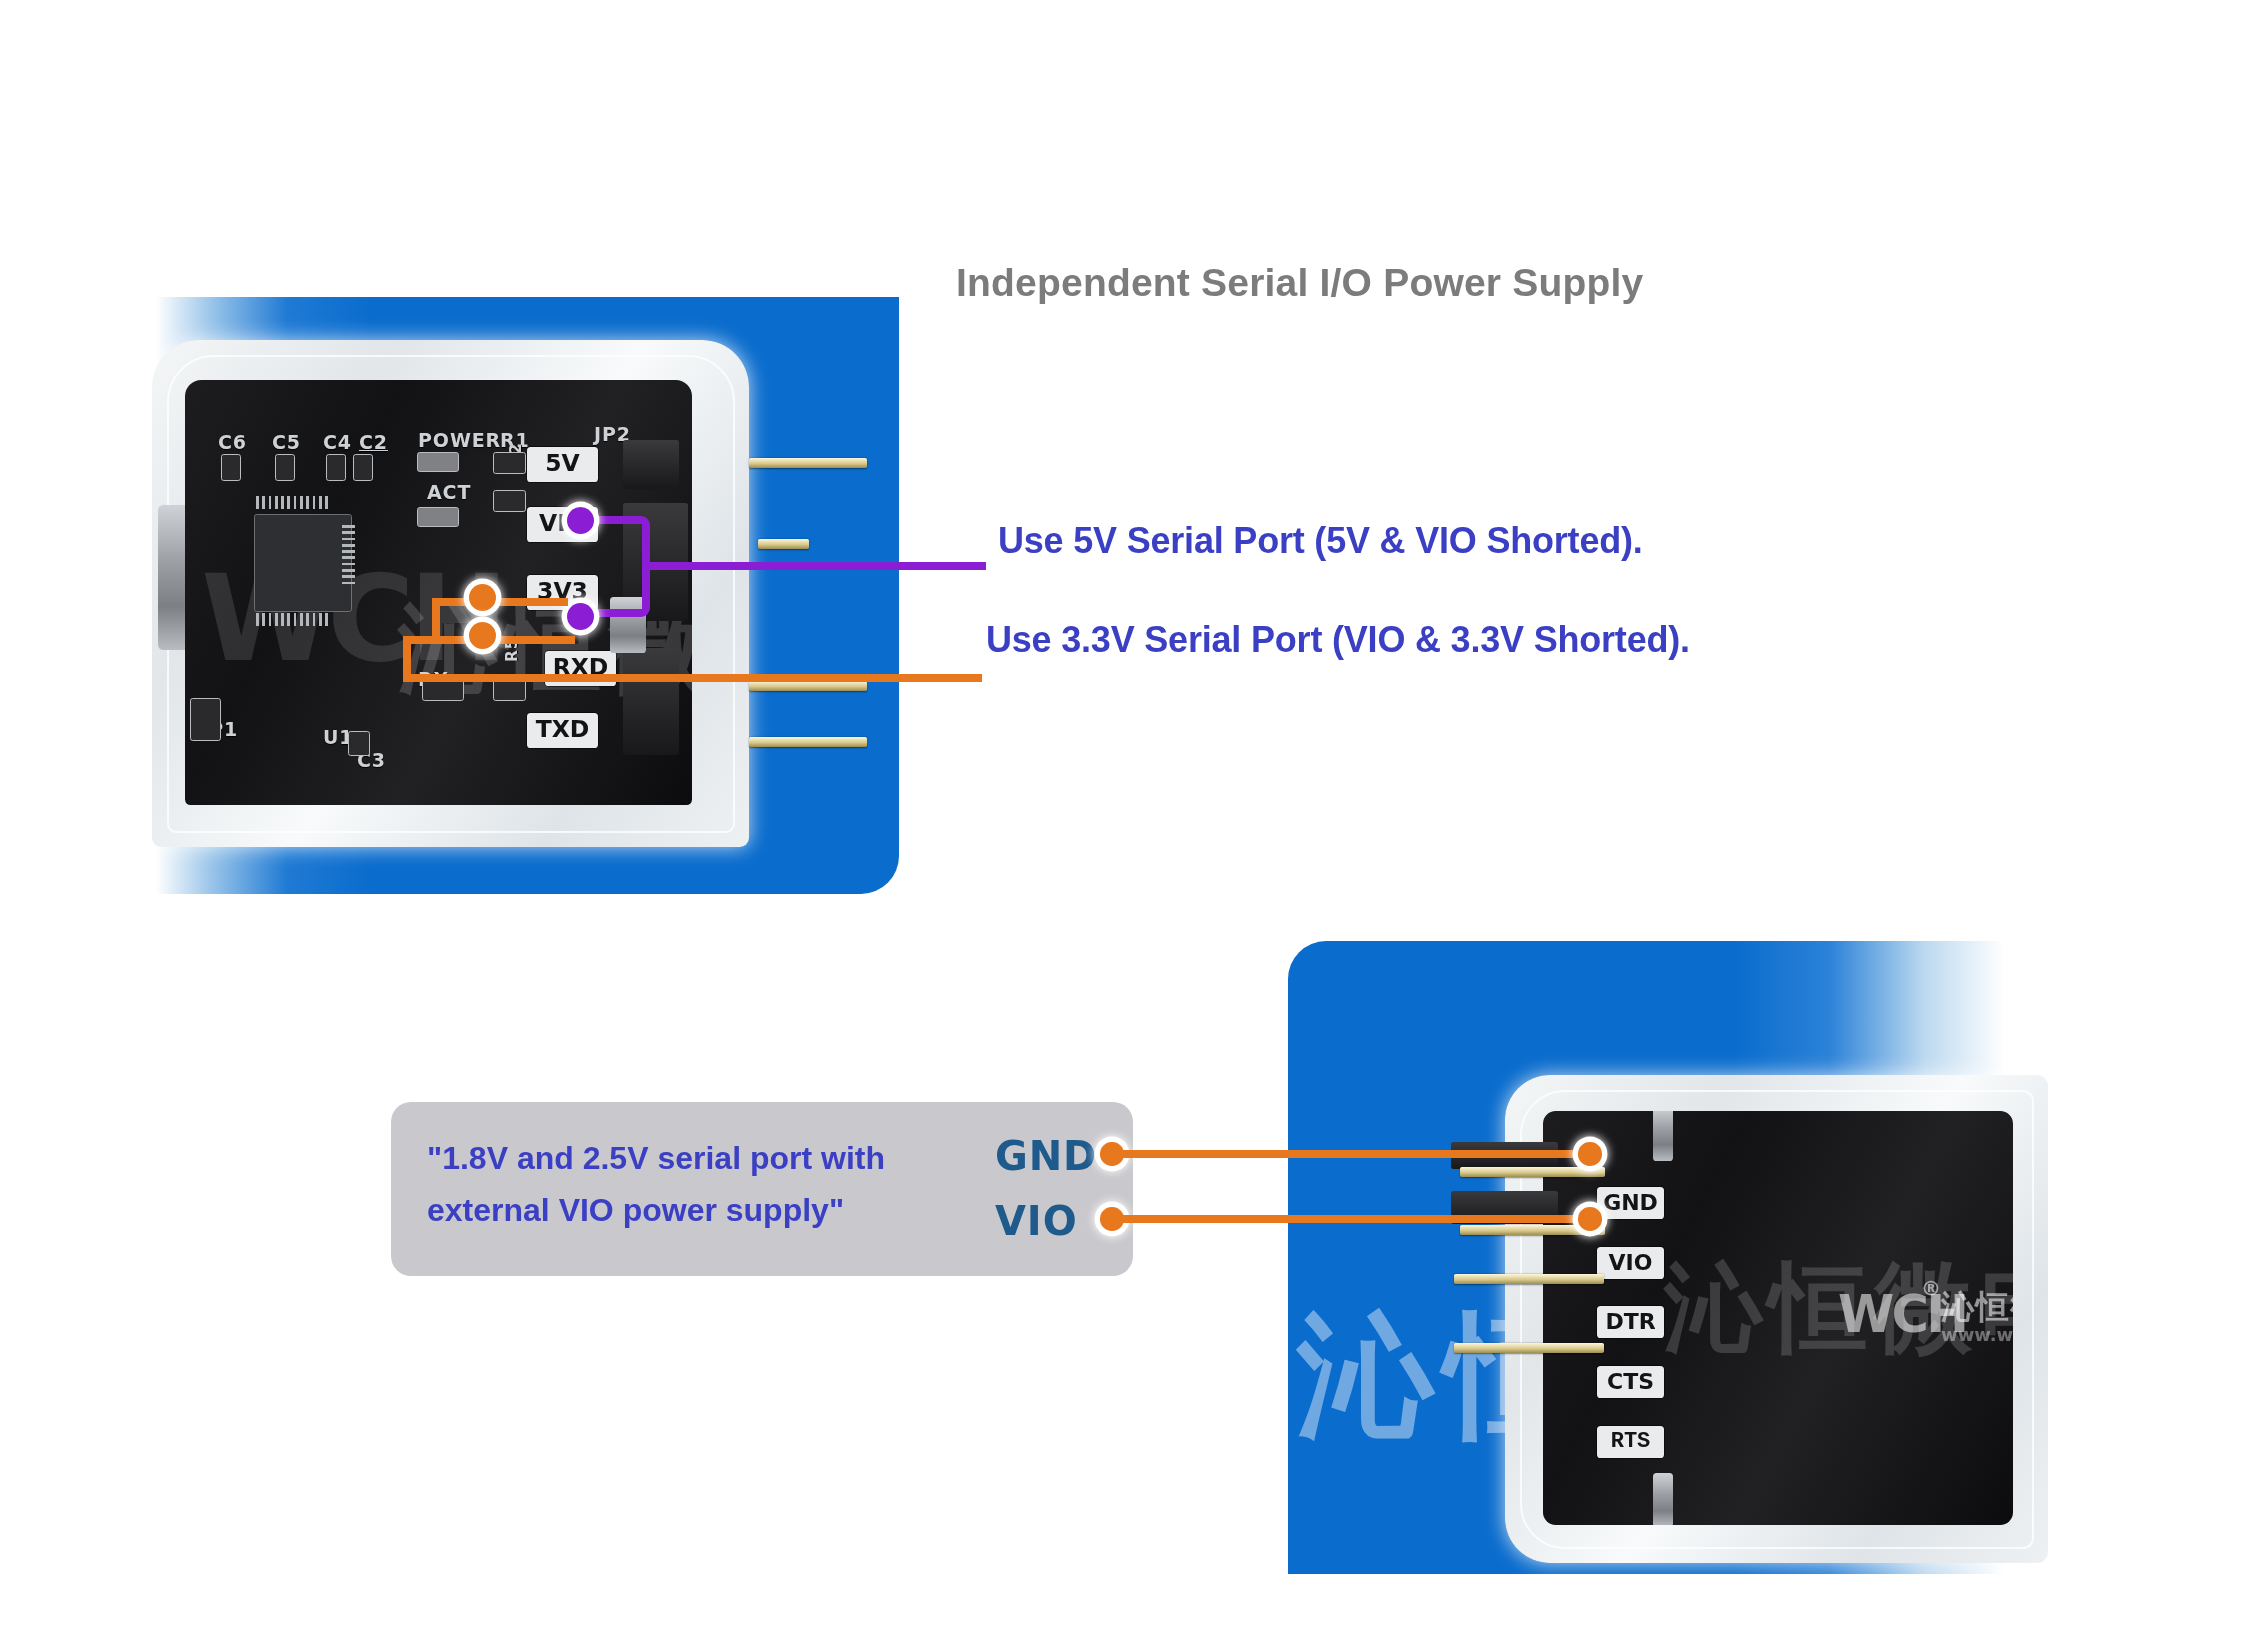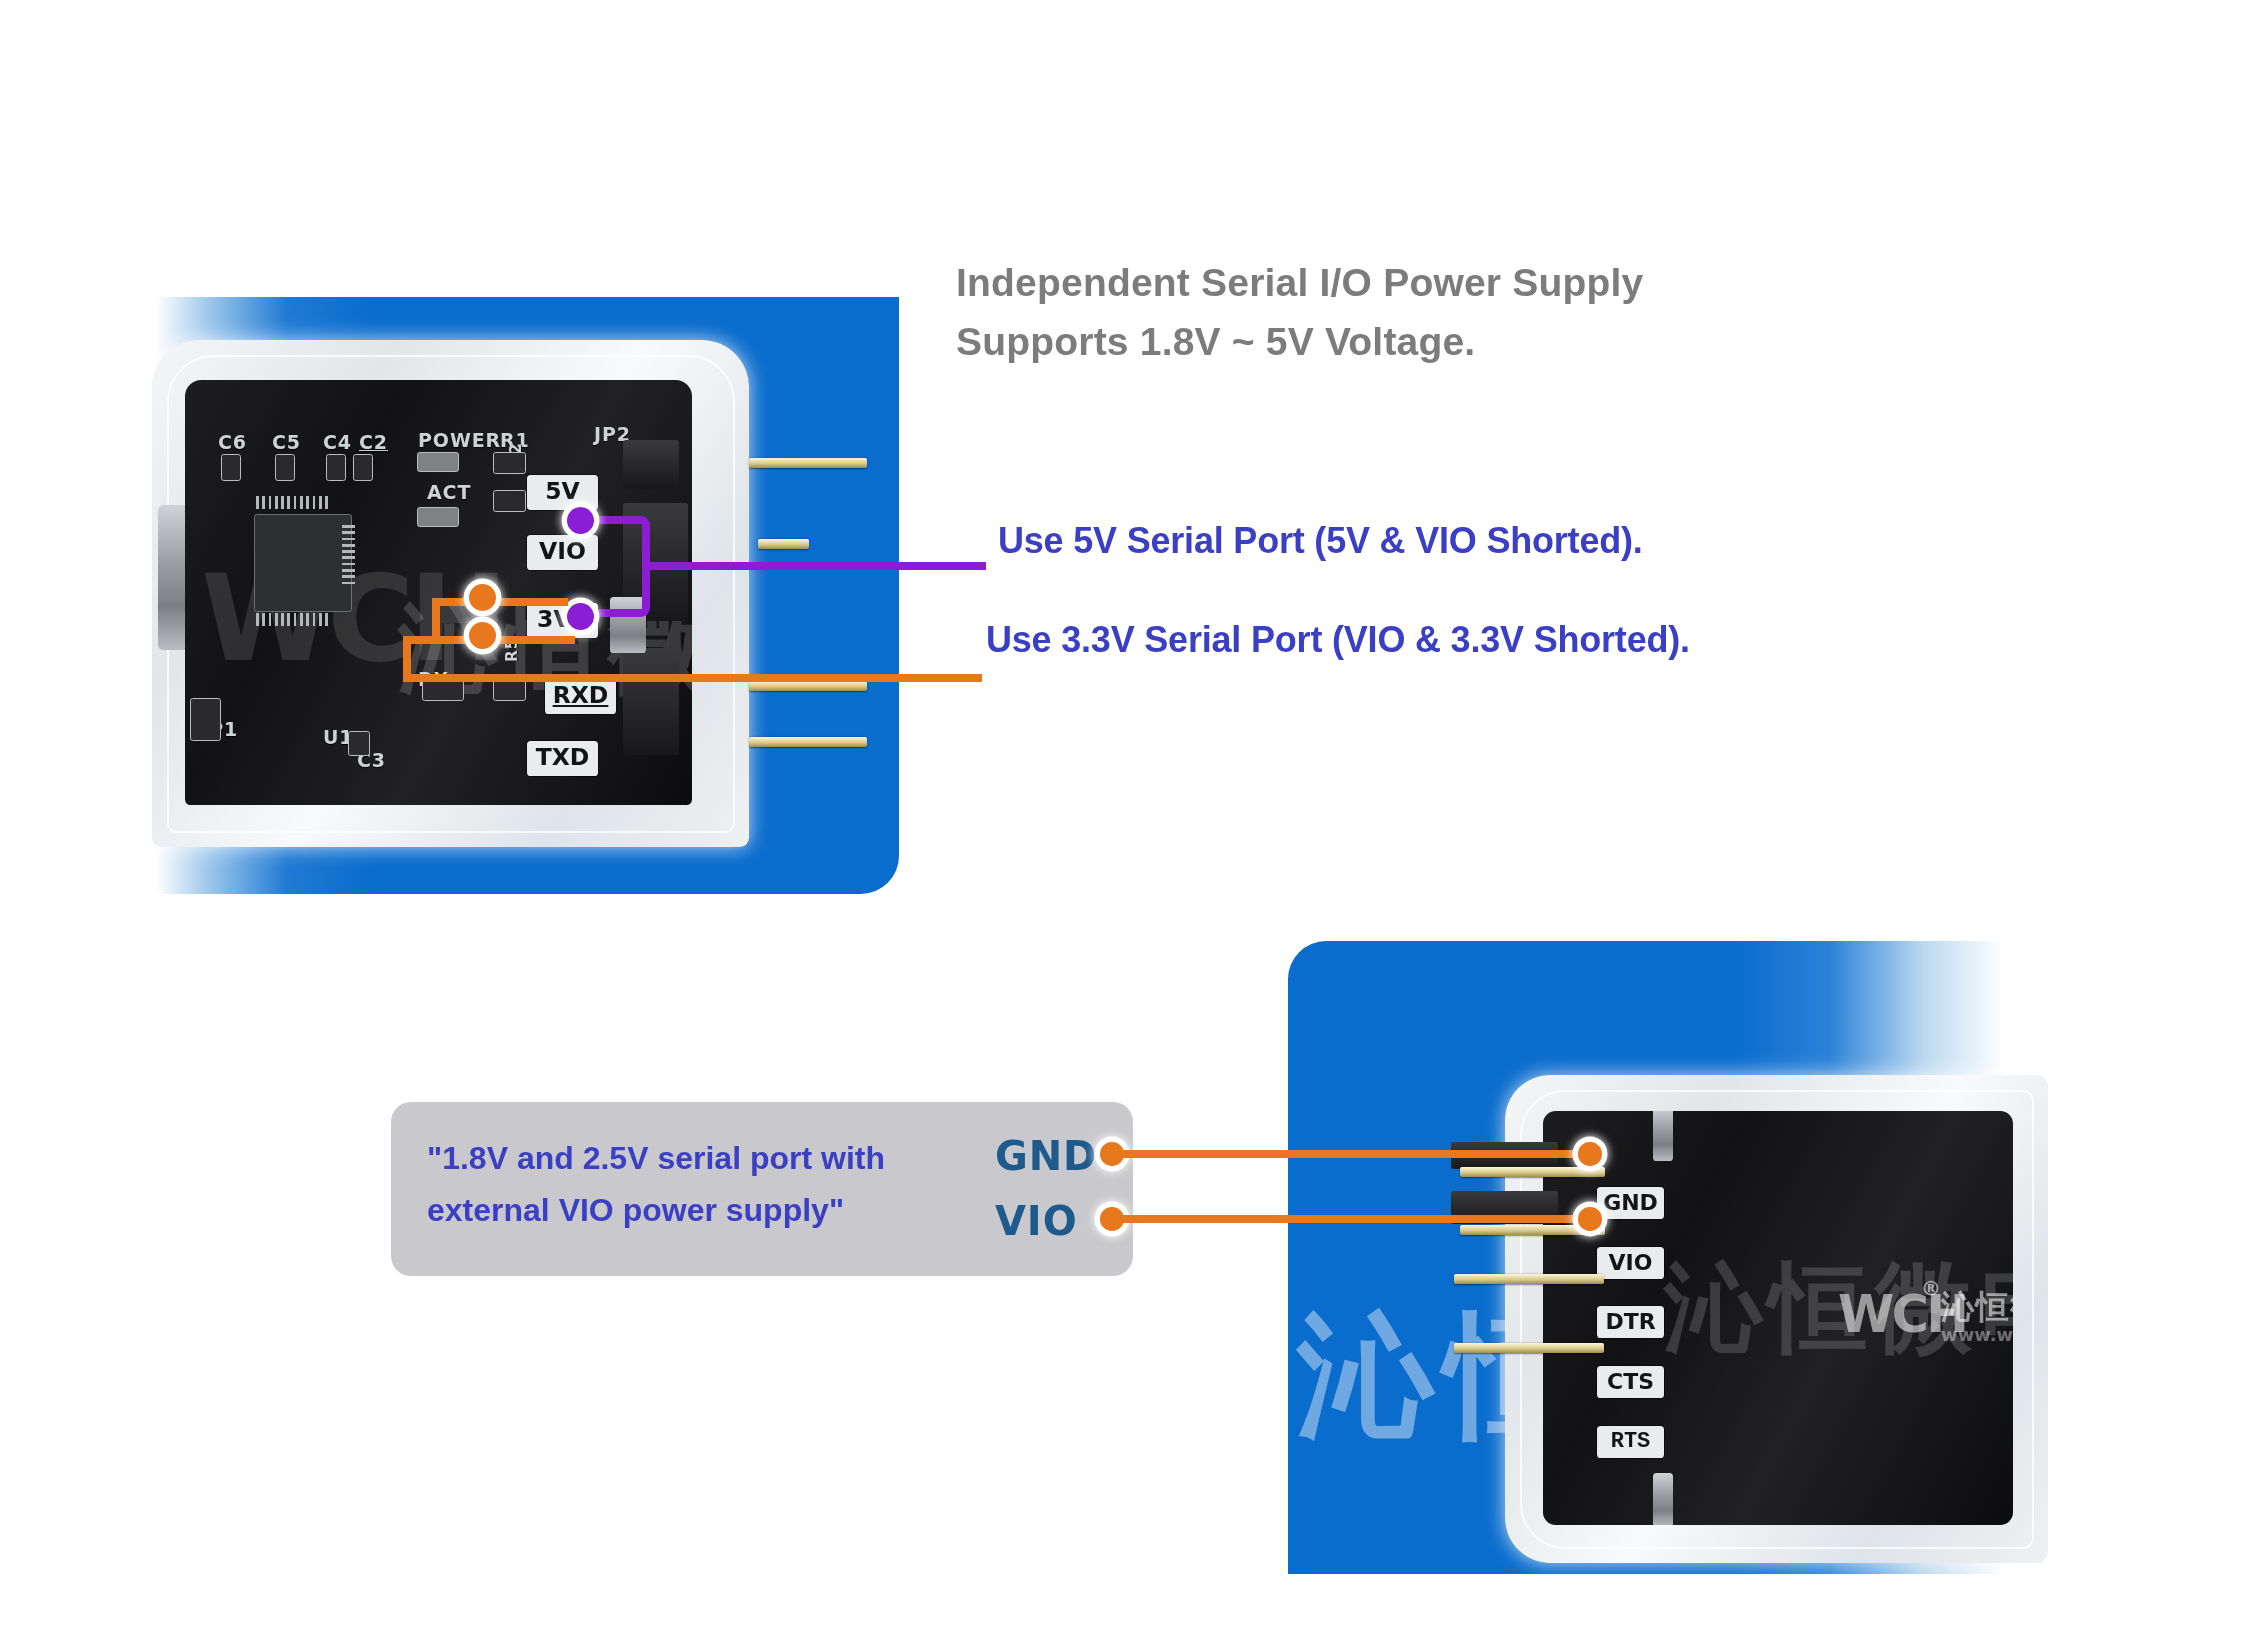--- a/index.html
+++ b/index.html
@@ -161,21 +161,21 @@
     position: absolute;
     background: #e9ebec;
     color: #141416;
     font-family: "DejaVu Sans", sans-serif;
     font-weight: bold;
     border-radius: 3.6px;
     text-align: center;
     line-height: 1;
     box-shadow: 0 0 0 0.9px rgba(0,0,0,0.5);
   }
-  #pcb-top .pin-badge    { font-size: 23.5px; padding: 5.4px 6.3px 6.3px; min-width: 71px; margin-top: 28px; }
+  #pcb-top .pin-badge    { font-size: 23.5px; padding: 5.4px 6.3px 6.3px; min-width: 71px; }
   #pcb-bottom .pin-badge { font-size: 22px; padding: 4.5px 5.4px 5.4px; min-width: 67px; }
 
   
   .hdr-pin {
     position: absolute; height: 10px;
     background: linear-gradient(180deg,#fdf6dc 0%,#d8c98c 55%,#9d8d52 100%);
     border-radius: 1.8px;
     box-shadow: 0 0.9px 1.8px rgba(0,0,0,0.45);
   }
   .hdr-blk {
@@ -235,21 +235,20 @@
   #port-gnd { left: 604px; top: 31px; }
   #port-vio { left: 604px; top: 96px; }
 </style>
 </head>
 <body>
 
 <div class="stage">
 
   <div class="heading">
     <div>Independent Serial I/O Power Supply</div>
-    <div>Supports 1.8V ~ 5V Voltage.</div>
   </div>
 
   <div class="photo-card" id="card-top">
 
     <div class="wm" id="wm-top">沁恒电子</div>
 
     <div class="enclosure" id="encl-top">
       <div class="inner-lip"></div>
     </div>
 

